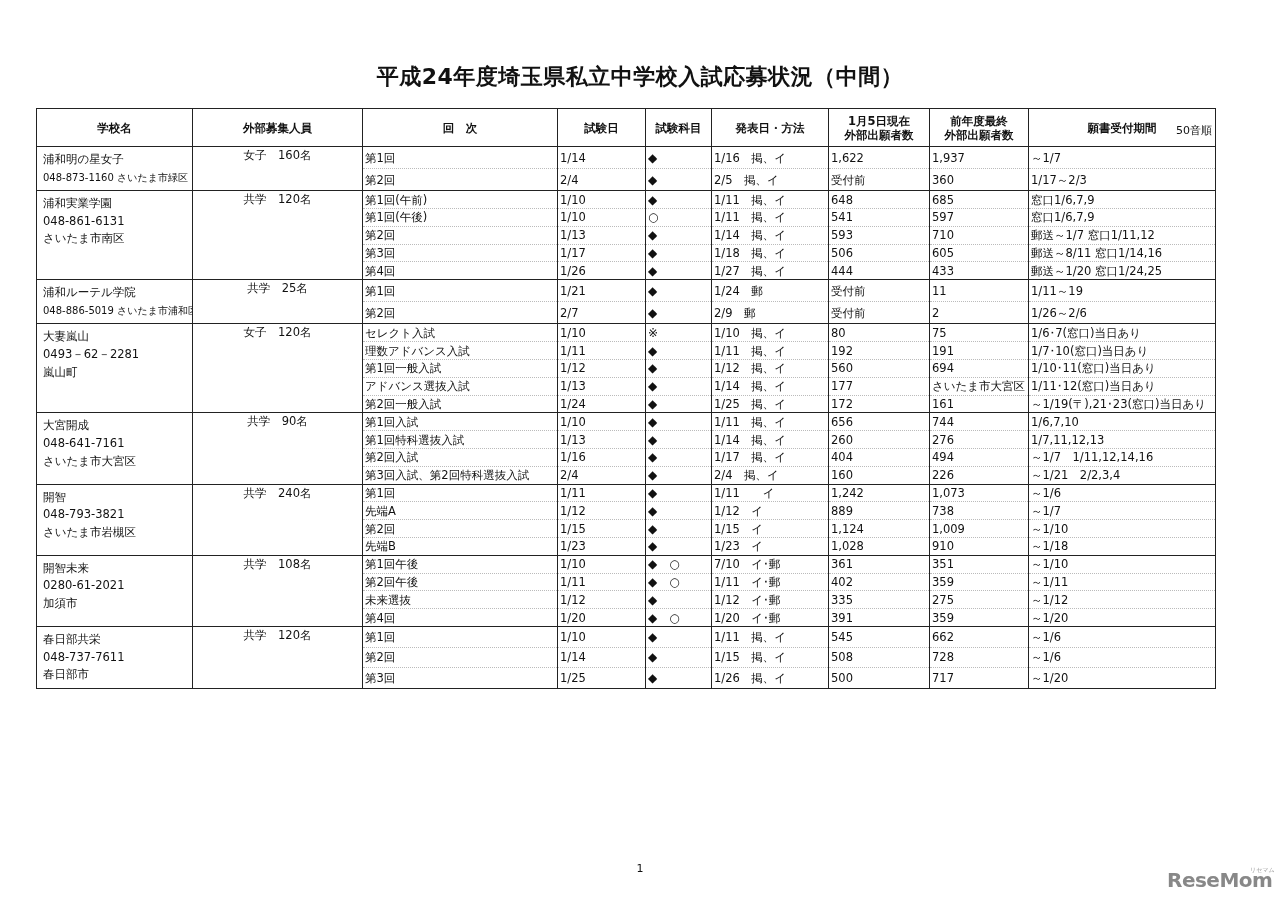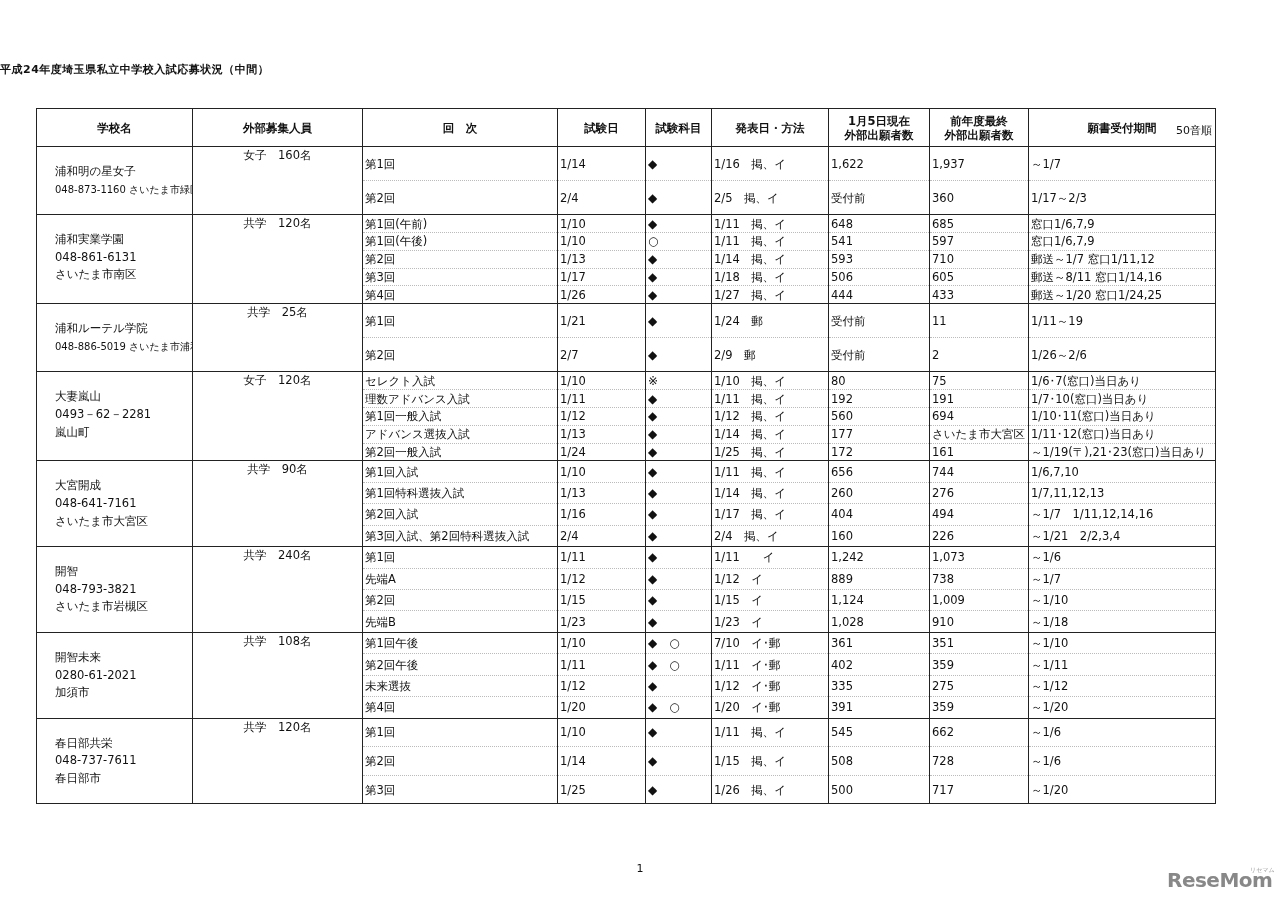--- a/index.html
+++ b/index.html
@@ -1,30 +1,30 @@
 <!DOCTYPE html>
 <html><head>
 <meta charset="utf-8">
 <style>
   html, body { margin: 0; padding: 0; background: #ffffff; }
   body { width: 1280px; height: 904px; position: relative; overflow: hidden;
          font-family: "DejaVu Sans", "Liberation Sans", sans-serif; color: #111; }
-  .title { position: absolute; left: 0; width: 1280px; top: 62px; 
-           font-size: 11px; font-weight: bold; letter-spacing: 0.5px; }
+  .title { position: absolute; left: 0; width: 1280px; top: 62px; text-align: center;
+           font-size: 22px; font-weight: bold; letter-spacing: 0.5px; }
   .order-note { position: absolute; right: 68px; top: 94px; font-size: 11px; margin-top: 29px; }
   table.grid { position: absolute; left: 36px; top: 108px; border-collapse: collapse;
                table-layout: fixed; width: 1179px; font-size: 11.5px; }
   table.grid th { border: 1.5px solid #222; font-weight: bold; text-align: center;
                   height: 37px; font-size: 11.5px; line-height: 14px; padding: 0; }
   table.grid td { border-left: 1.5px solid #222; border-right: 1.5px solid #222;
                   border-top: 1px dotted #bbb; height: 16.8px; padding: 0 2px; white-space: nowrap;
                   overflow: hidden; line-height: 16px; }
   table.grid tr.first td { border-top: 1.5px solid #222; }
   table.grid tr.last td { border-bottom: 1.5px solid #222; }
-  table.grid td.school { border-top: 1.5px solid #222; border-bottom: 1.5px solid #222; vertical-align: top; padding: 16px; }
+  table.grid td.school { border-top: 1.5px solid #222; border-bottom: 1.5px solid #222; vertical-align: top; padding: 4px; }
   table.grid td.cap { border-top: 1.5px solid #222; border-bottom: 1.5px solid #222; vertical-align: top; text-align: center; }
   .school-line { display: block; height: 17.6px; line-height: 17.6px; padding-left: 2px; white-space: nowrap; }
   .school-line.small { font-size: 10px; }
   .num { text-align: left; padding-right: 4px !important; }
   .sym { font-size: 12px; }
   .page-num { position: absolute; left: 0; width: 1280px; top: 862px; text-align: center; font-size: 11px; }
   .logo { position: absolute; left: 1167px; top: 868px; font-family: "DejaVu Sans", sans-serif;
           font-weight: bold; font-size: 20px; color: #888; letter-spacing: -0.5px; }
   .logo-sub { position: absolute; left: 1250px; top: 866px; font-size: 6px; color: #999; }
 </style>

